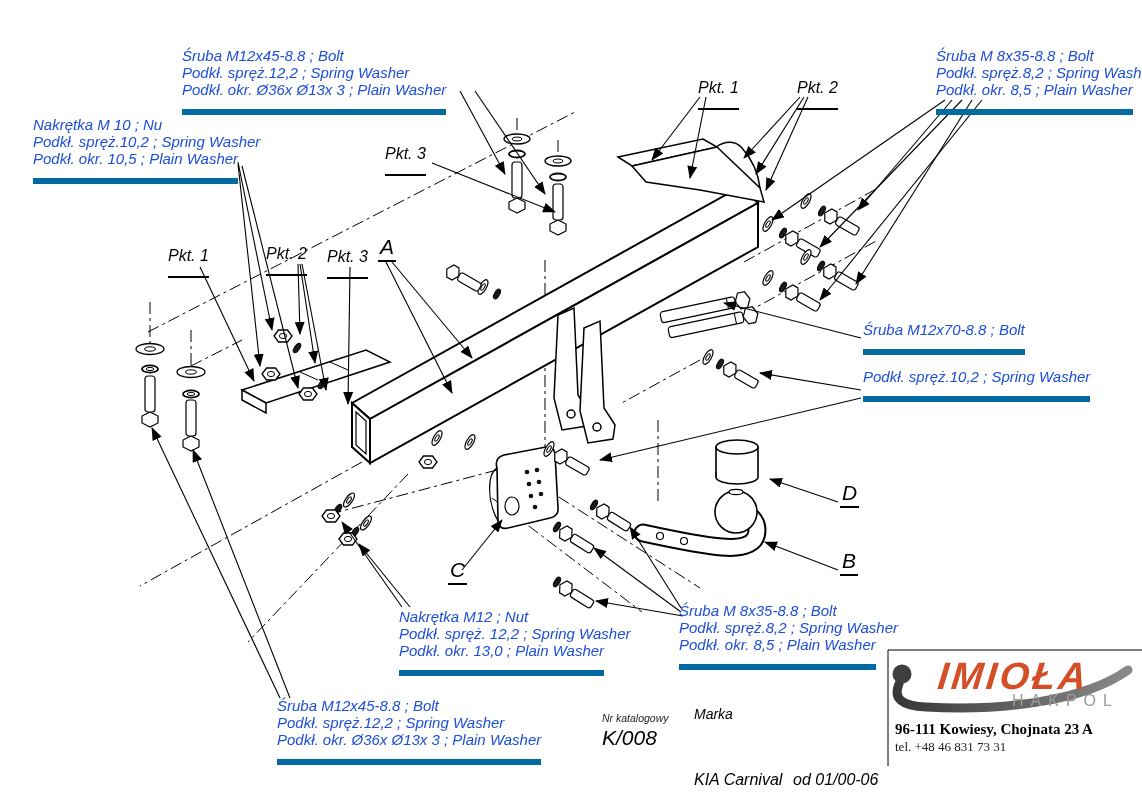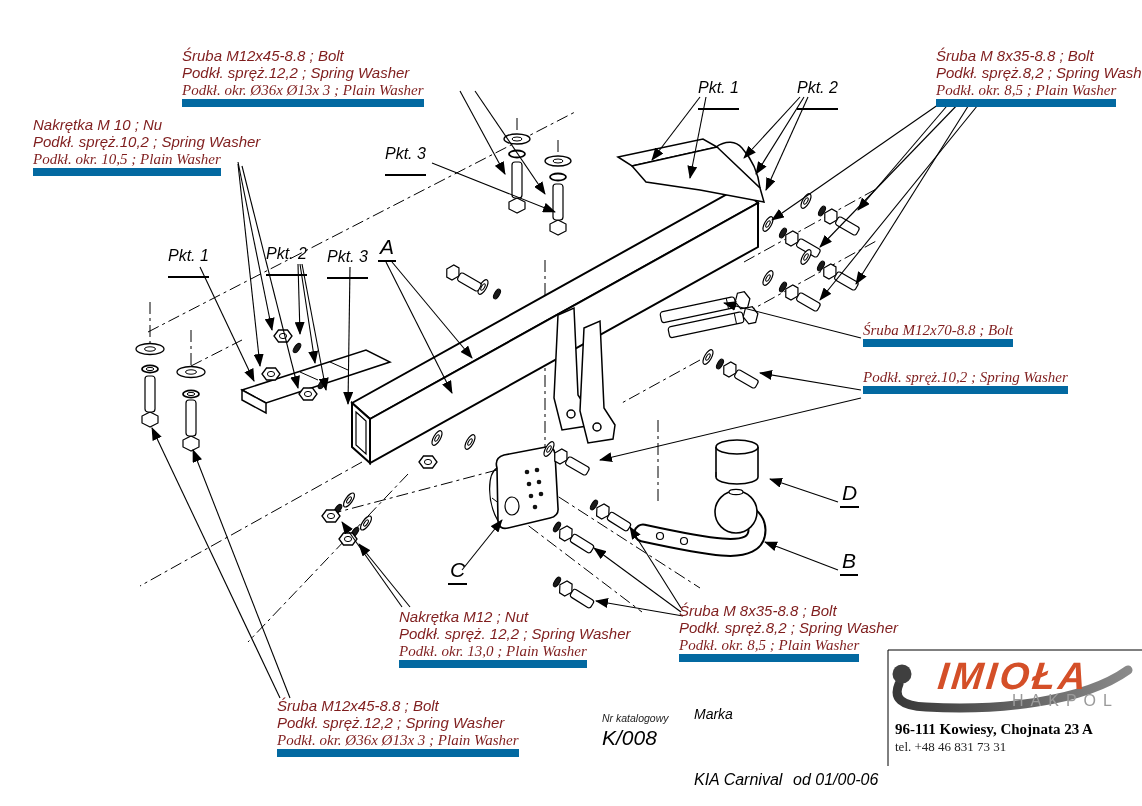--- a/index.html
+++ b/index.html
@@ -4,24 +4,24 @@
 <style>
   html,body{margin:0;padding:0;}
   body{
     width:1142px;height:806px;position:relative;overflow:hidden;
     background:#ffffff;color:#000;
     font-family:"Liberation Sans", sans-serif;
   }
   #drawing{position:absolute;left:0;top:0;z-index:1;}
   .lbl{
     position:absolute;z-index:3;font-style:italic;font-size:15px;
-    line-height:1.14;white-space:nowrap;color:#7f1d1d;
+    line-height:1.14;white-space:nowrap;color:#1d4ed8;
   }
   .lbl span{display:block;}
-  .lbl span.ul{display:inline-block;border-bottom:8px solid #0369a1;padding-bottom:0;font-family:Liberation Serif, serif;}
+  .lbl span.ul{display:inline-block;border-bottom:6px solid #0369a1;padding-bottom:11px;}
   .pkt{position:absolute;z-index:3;font-style:italic;font-size:16px;white-space:nowrap;}
   .pkt span.ul{display:inline-block;border-bottom:2px solid #000;padding-bottom:11px;}
   .letter{position:absolute;z-index:3;font-style:italic;font-size:21px;white-space:nowrap;}
   .letter span.ul{display:inline-block;border-bottom:2px solid #000;padding:0 2px 1px 2px;}
   .tb-small{position:absolute;z-index:3;font-style:italic;font-size:10.5px;color:#222;}
   .tb-mid{position:absolute;z-index:3;font-style:italic;font-size:14px;}
   .tb-big{position:absolute;z-index:3;font-style:italic;font-size:21px;}
   .tb-val{position:absolute;z-index:3;font-style:italic;font-size:16px;margin-top:42px;}
   .brand{
     position:absolute;left:938px;top:655px;z-index:3;

